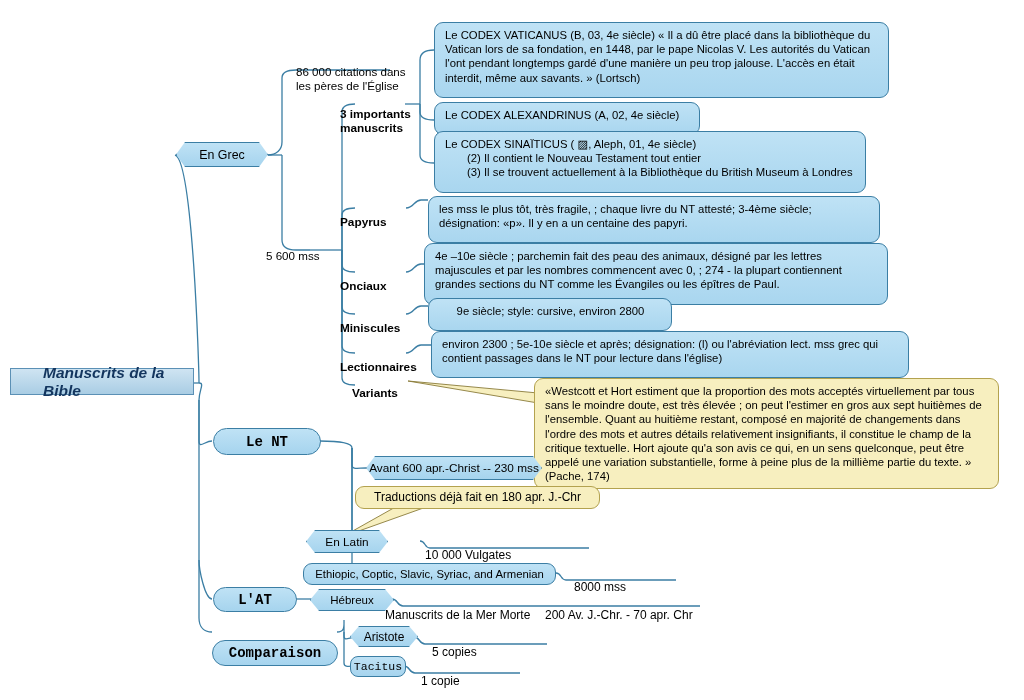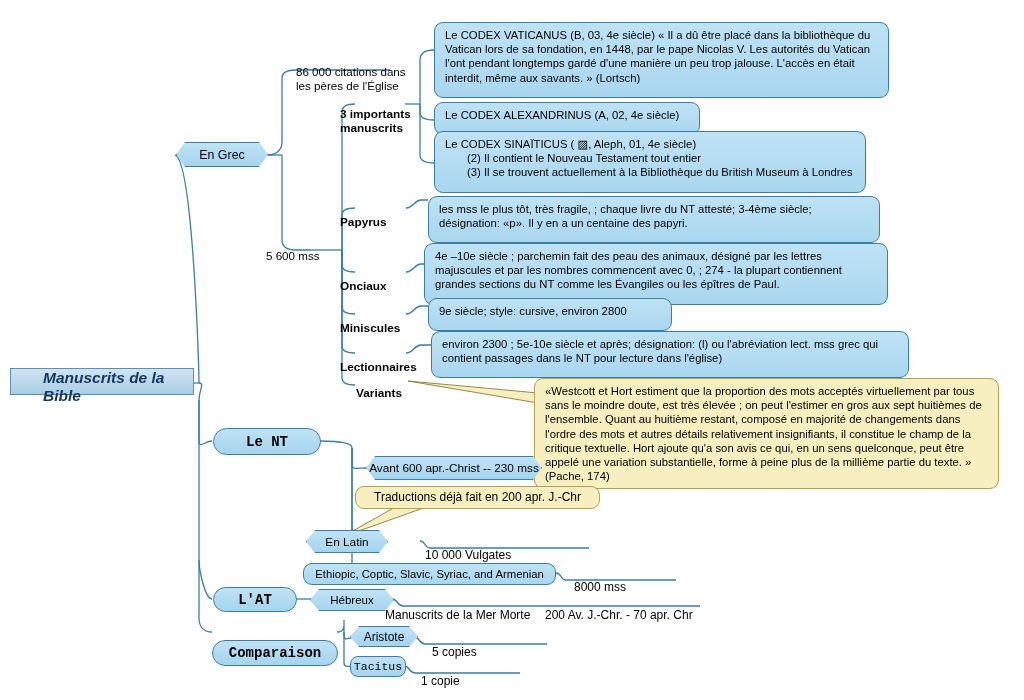--- a/index.html
+++ b/index.html
@@ -37,21 +37,21 @@
     text-align:center;
     clip-path:polygon(0% 50%, 9px 0%, calc(100% - 9px) 0%, 100% 50%, calc(100% - 9px) 100%, 9px 100%);
     -webkit-clip-path:polygon(0% 50%, 9px 0%, calc(100% - 9px) 0%, 100% 50%, calc(100% - 9px) 100%, 9px 100%);
   }
   
   .root{
     background:linear-gradient(180deg,#cfe4f2 0%,#a9cde4 100%);
     border:1.2px solid #5b90b5;
     color:#13355e;
     font-style:italic;font-weight:bold;font-size:15.5px;
-    display:flex;justify-content:center;padding-left:32px;
+    display:flex;align-items:center;justify-content:center;padding-left:32px;
   }
   
   .note{
     background:#f7efbf;
     border:1.2px solid #b3a24f;
     border-radius:9px;
     font-size:11.3px;line-height:14.2px;color:#000;
     padding:5px 10px;
   }
   .note.one{display:flex;align-items:center;justify-content:center;font-size:12px;}
@@ -170,48 +170,48 @@
   <div class="node txt bold" style="left:340px;top:265px;width:70px;">
     <span>Onciaux</span>
   </div>
   <div class="node box" style="left:424px;top:243px;width:464px;">
     <span>4e –10e siècle ; parchemin fait des peau des animaux, désigné par les lettres majuscules et par les nombres commencent avec 0, ; 274 - la plupart contiennent grandes sections du NT comme les Évangiles ou les épîtres de Paul.</span>
   </div>
 
   <div class="node txt bold" style="left:340px;top:307px;width:80px;">
     <span>Miniscules</span>
   </div>
-  <div class="node box" style="left:428px;top:298px;width:244px;">
+  <div class="node box" style="left:428px;top:298px;width:244px;text-align:center;">
     <span>9e siècle; style: cursive, environ 2800</span>
   </div>
 
   <div class="node txt bold" style="left:340px;top:346px;width:90px;">
     <span>Lectionnaires</span>
   </div>
   <div class="node box" style="left:431px;top:331px;width:478px;">
     <span>environ 2300 ; 5e-10e siècle et après; désignation: (l) ou l'abréviation lect.  mss grec qui contient passages dans le NT pour lecture dans l'église)</span>
   </div>
 
-  <div class="node txt bold" style="left:344px;top:372px;width:70px;text-align:center;">
+  <div class="node txt bold" style="left:352px;top:372px;width:70px;">
     <span>Variants</span>
   </div>
   <div class="node note" style="left:534px;top:378px;width:465px;">
     <span>«Westcott et Hort estiment que la proportion des mots acceptés virtuellement par tous sans le moindre doute, est très élevée ; on peut l'estimer en gros aux sept huitièmes de l'ensemble. Quant au huitième restant, composé en majorité de changements dans l'ordre des mots et autres détails relativement insignifiants, il constitue le champ de la critique textuelle. Hort ajoute qu'a son avis ce qui, en un sens quelconque, peut être appelé une variation substantielle, forme à peine plus de la millième partie du texte. » (Pache, 174)</span>
   </div>
 
   <div class="node pill" style="left:213px;top:428px;width:108px;height:27px;font-size:14px;">
     <span>Le NT</span>
   </div>
 
   <div class="node hex" style="left:366px;top:456px;width:176px;height:24px;font-size:11.8px;">
     <span>Avant 600 apr.-Christ -- 230 mss</span>
   </div>
 
   <div class="node note one" style="left:355px;top:486px;width:245px;height:23px;">
-    <span>Traductions déjà fait en 200 apr. J.-Chr</span>
+    <span>Traductions déjà fait en 180 apr. J.-Chr</span>
   </div>
 
   <div class="node hex" style="left:306px;top:530px;width:82px;height:23px;font-size:11.8px;">
     <span>En Latin</span>
   </div>
   <div class="node txt sub" style="left:425px;top:534px;width:140px;">
     <span>10 000 Vulgates</span>
   </div>
 
   <div class="node box" style="left:303px;top:563px;width:253px;padding:3px 10px;text-align:center;">

